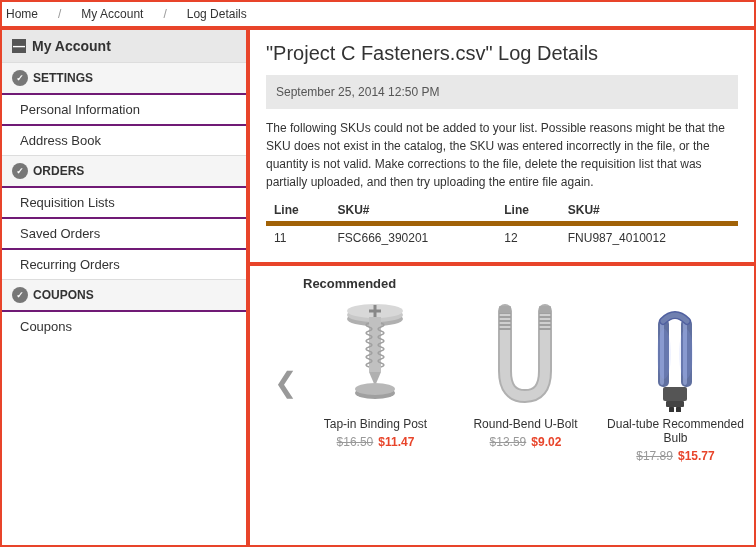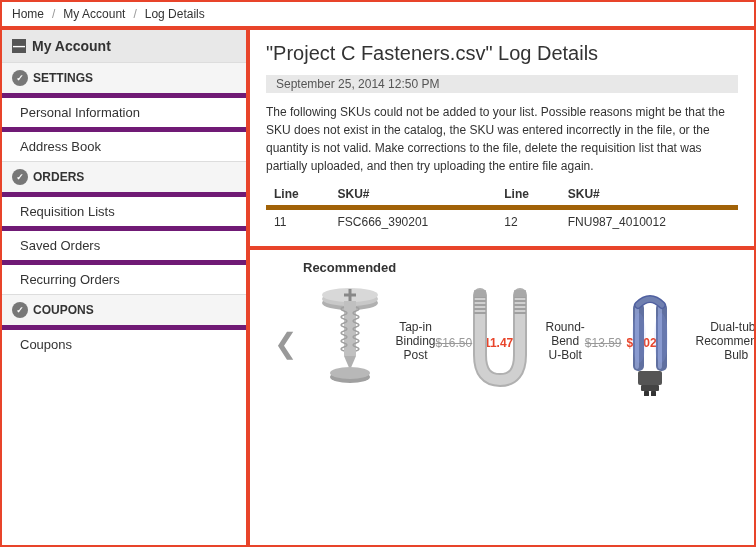--- a/index.html
+++ b/index.html
@@ -2,25 +2,25 @@
 <html><head>
   <meta charset="utf-8">
   <style>
     * { box-sizing: border-box; margin: 0; padding: 0; }
     body { font-family: Arial, sans-serif; font-size: 13px; color: #333; background: #fff; width: 756px; height: 549px; overflow: hidden; }
 
     
     .breadcrumb {
       display: flex;
       align-items: center;
-      padding: 5px 10px;
+      padding: 5px 4px;
       background: #fff;
       border: 2px solid #e8442a;
       font-size: 12px;
-      gap: 8px;
+      gap: 20px;
     }
     .breadcrumb a { color: #333; text-decoration: none; }
     .breadcrumb .sep { color: #999; }
 
     
     .main-layout {
       display: flex;
       height: calc(549px - 30px);
     }
 
@@ -70,21 +70,21 @@
       background: #777;
       display: inline-flex;
       align-items: center;
       justify-content: center;
       color: #fff;
       font-size: 9px;
     }
     .sidebar-item {
       padding: 7px 10px 7px 18px;
       font-size: 13px;
-      border-top: 5px solid #701a75;
+      border-top: 2px solid #701a75;
       cursor: pointer;
       color: #333;
     }
 
     
     .content {
       flex: 1;
       display: flex;
       flex-direction: column;
       overflow: hidden;
@@ -98,21 +98,21 @@
       flex-shrink: 0;
     }
     .log-title {
       font-size: 20px;
       font-weight: normal;
       color: #333;
       margin-bottom: 10px;
     }
     .log-date {
       background: #e8e8e8;
-      padding: 2px 10px;
+      padding: 10px 10px;
       font-size: 12px;
       color: #555;
       margin-bottom: 10px;
     }
     .log-message {
       font-size: 12px;
       color: #333;
       margin-bottom: 8px;
       line-height: 1.5;
     }
@@ -164,20 +164,21 @@
       flex-shrink: 0;
     }
     .products-container {
       display: flex;
       gap: 10px;
       justify-content: center;
       flex: 1;
     }
     .product-card {
       display: flex;
+      flex-direction: column;
       align-items: center;
       width: 140px;
       text-align: center;
     }
     .product-image {
       width: 110px;
       height: 110px;
       display: flex;
       align-items: center;
       justify-content: center;

